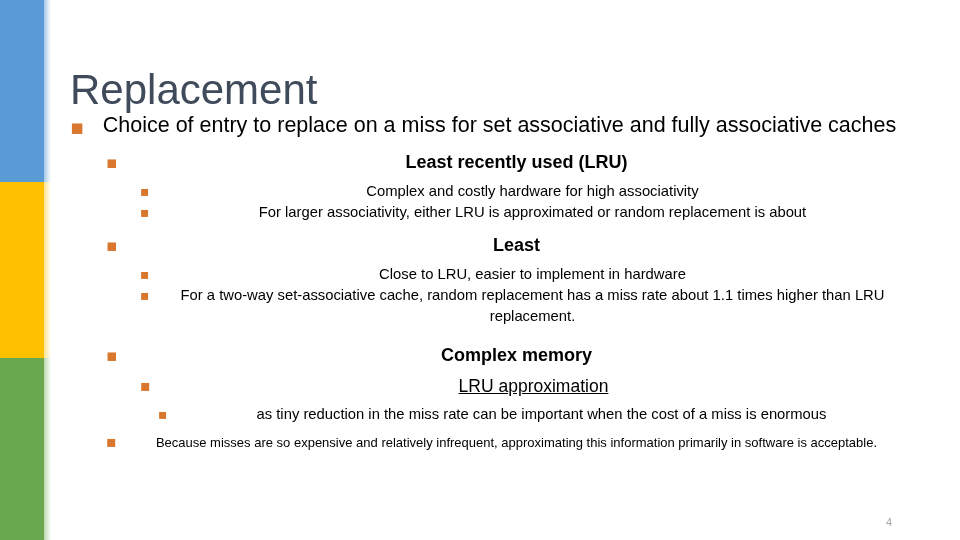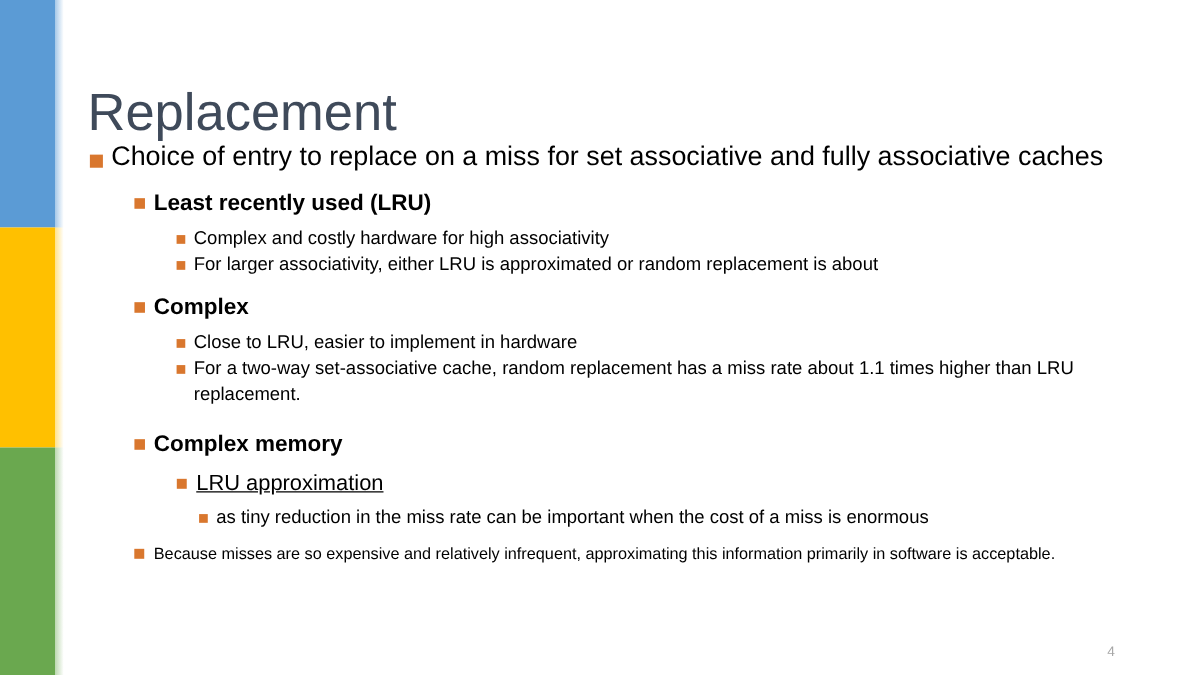--- a/index.html
+++ b/index.html
@@ -74,21 +74,21 @@
     align-items: flex-start;
     color: #000000;
   }
   .mark {
     flex: none;
     color: #d9772e;
     font-family: "DejaVu Sans", sans-serif;
     line-height: 1;
     display: inline-block;
   }
-  .txt { flex: 1 1 auto; }
+  .txt { flex: 1 1 auto; text-align: center; }
 
   
   .lvl1 { margin-left: 0px; margin-bottom: 2px; }
   .lvl1 .mark { font-size: 21px; width: 19px; padding-top: 5px; }
   .lvl1 .txt  { font-size: 21.5px; line-height: 26px; }
 
   
   .lvl2 { margin-left: 36px; margin-bottom: 1px; }
   .lvl2 .mark { font-size: 17px; width: 17px; padding-top: 4px; }
   .lvl2 .txt  { font-size: 18px; line-height: 25px; font-weight: bold; }
@@ -147,21 +147,21 @@
 
     <div class="bul lvl3">
       <span class="mark">▪</span>
       <span class="txt">For larger associativity, either LRU is approximated or random replacement is about</span>
     </div>
 
     <div class="sp-md"></div>
 
     <div class="bul lvl2">
       <span class="mark">▪</span>
-      <span class="txt">Complex</span>
+      <span class="txt">Least</span>
     </div>
 
     <div class="sp-sm"></div>
 
     <div class="bul lvl3">
       <span class="mark">▪</span>
       <span class="txt">Close to LRU, easier to implement in hardware</span>
     </div>
 
     <div class="bul lvl3">

